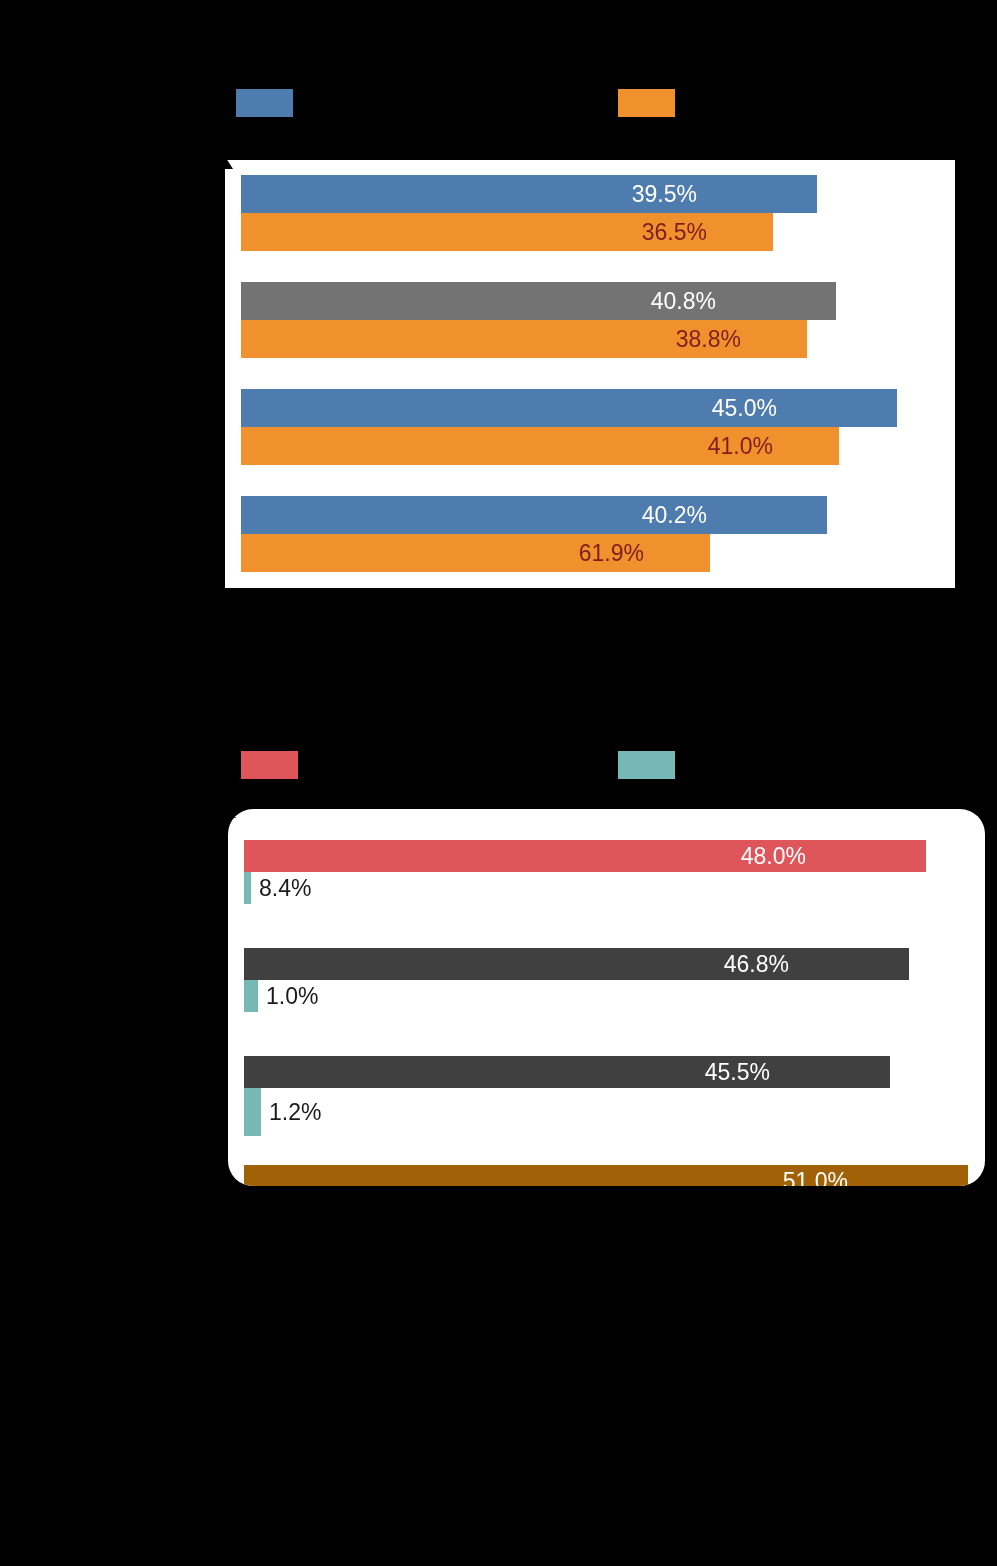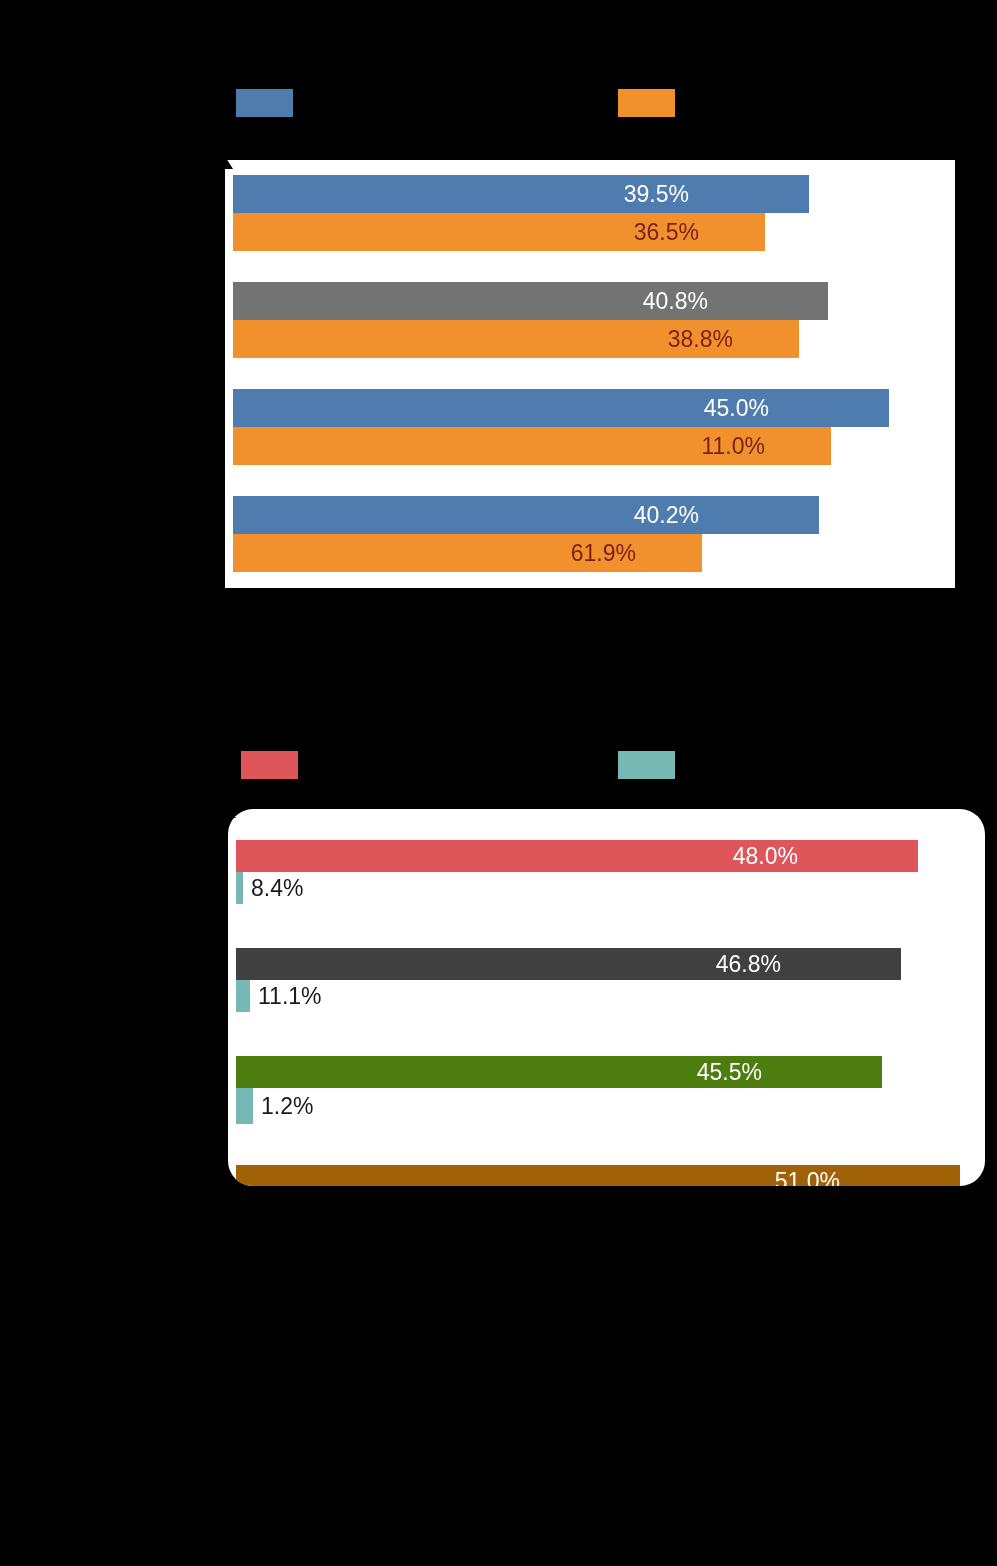--- a/index.html
+++ b/index.html
@@ -78,21 +78,21 @@
     width: 0;
     height: 0;
     border-top: 6px solid transparent;
     border-bottom: 6px solid transparent;
     border-left: 10px solid #000000;
     transform: translate(2px, 5px);
   }
 
   .bar-row {
     position: absolute;
-    left: 8px;
+    left: 16px;
     padding-left: 12px;
   }
   .bar {
     position: absolute;
     left: 0;
     display: flex;
     align-items: center;
     justify-content: flex-end;
     box-sizing: border-box;
   }
@@ -182,21 +182,21 @@
       <div class="bar" style="top:38px; height:38px; width:566px; background:#F0912D;">
         <span class="bar-label inside-dark">38.8%</span>
       </div>
     </div>
 
     <div class="bar-row" style="top:229px; height:78px; width:100%;">
       <div class="bar" style="top:0px;  height:38px; width:656px; background:#4E7CAE;">
         <span class="bar-label inside-white">45.0%</span>
       </div>
       <div class="bar" style="top:38px; height:38px; width:598px; background:#F0912D;">
-        <span class="bar-label inside-dark">11.0%</span>
+        <span class="bar-label inside-dark">41.0%</span>
       </div>
     </div>
 
     <div class="bar-row" style="top:336px; height:78px; width:100%;">
       <div class="bar" style="top:0px;  height:38px; width:586px; background:#4E7CAE;">
         <span class="bar-label inside-white">40.2%</span>
       </div>
       <div class="bar" style="top:38px; height:38px; width:469px; background:#F0912D;">
         <span class="bar-label inside-dark">61.9%</span>
       </div>
@@ -239,29 +239,29 @@
       <div class="bar" style="top:32px; height:32px; width:7px; background:#76B8B4;">
         <span class="bar-label outside">8.4%</span>
       </div>
     </div>
 
     <div class="bar-row" style="top:139px; height:64px; width:100%;">
       <div class="bar" style="top:0px;  height:32px; width:665px; background:#404040;">
         <span class="bar-label inside-white">46.8%</span>
       </div>
       <div class="bar" style="top:32px; height:32px; width:14px; background:#76B8B4;">
-        <span class="bar-label outside">11.1%</span>
+        <span class="bar-label outside">1.0%</span>
       </div>
     </div>
 
     <div class="bar-row" style="top:247px; height:64px; width:100%;">
-      <div class="bar" style="top:0px;  height:32px; width:646px; background:#4d7c0f;">
+      <div class="bar" style="top:0px;  height:32px; width:646px; background:#404040;">
         <span class="bar-label inside-white">45.5%</span>
       </div>
-      <div class="bar" style="top:32px; height:36px; width:17px; background:#76B8B4;text-decoration:underline;">
+      <div class="bar" style="top:32px; height:48px; width:17px; background:#76B8B4;text-decoration:underline;">
         <span class="bar-label outside">1.2%</span>
       </div>
     </div>
 
     <div class="bar-row" style="top:356px; height:64px; width:100%;">
       <div class="bar" style="top:0px;  height:32px; width:724px; background:#a16207;">
         <span class="bar-label inside-white">51.0%</span>
       </div>
 
     </div>

